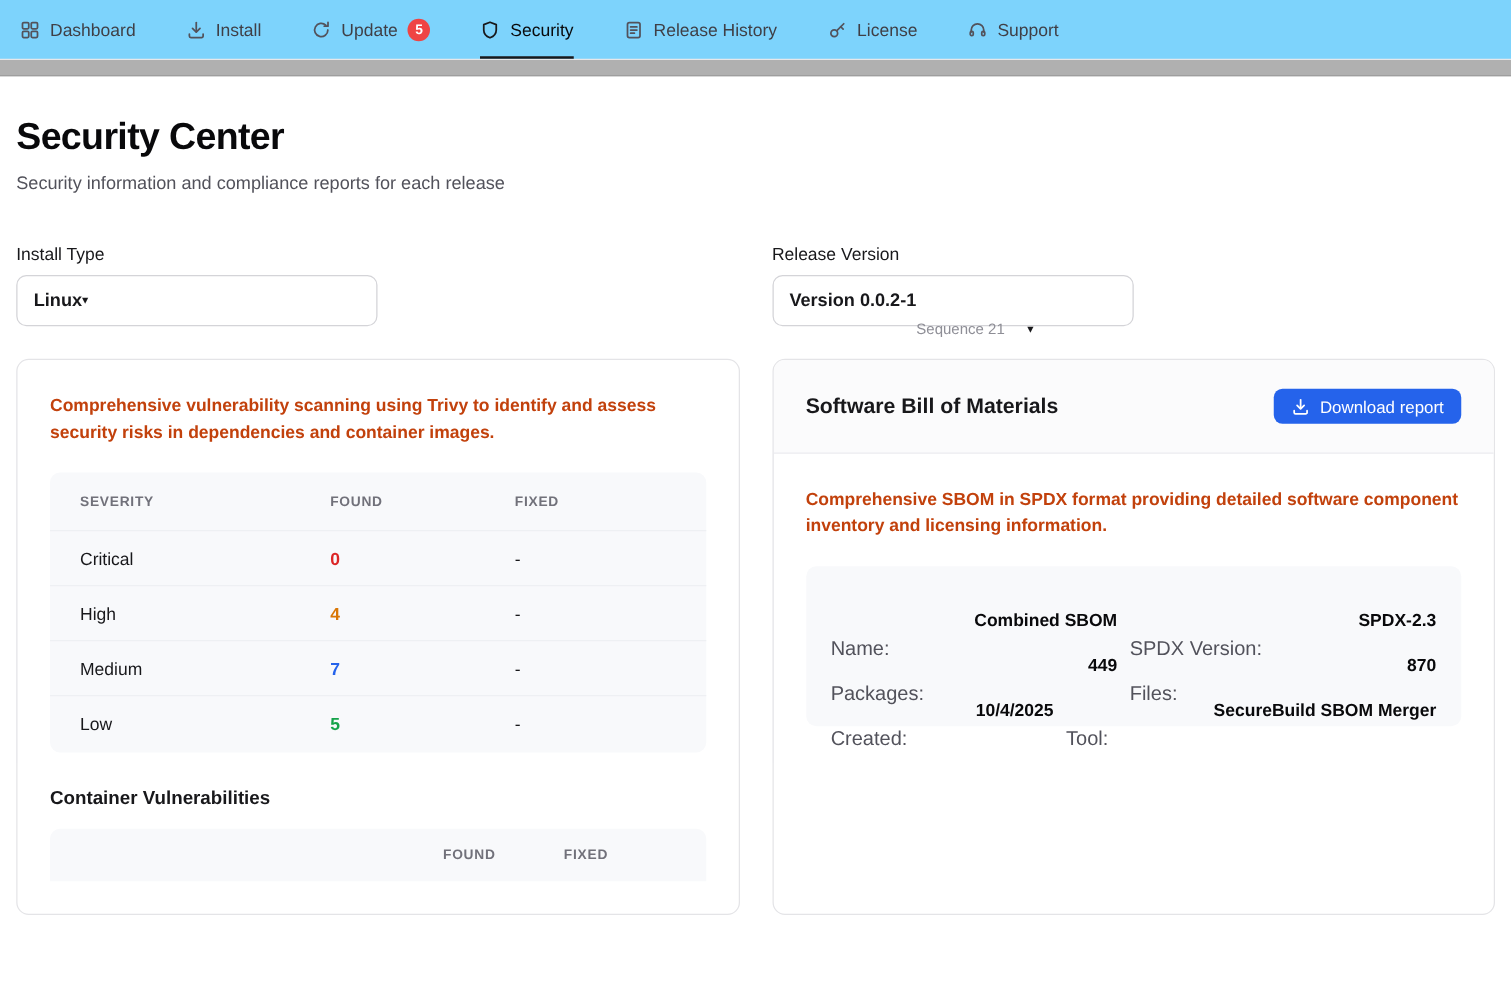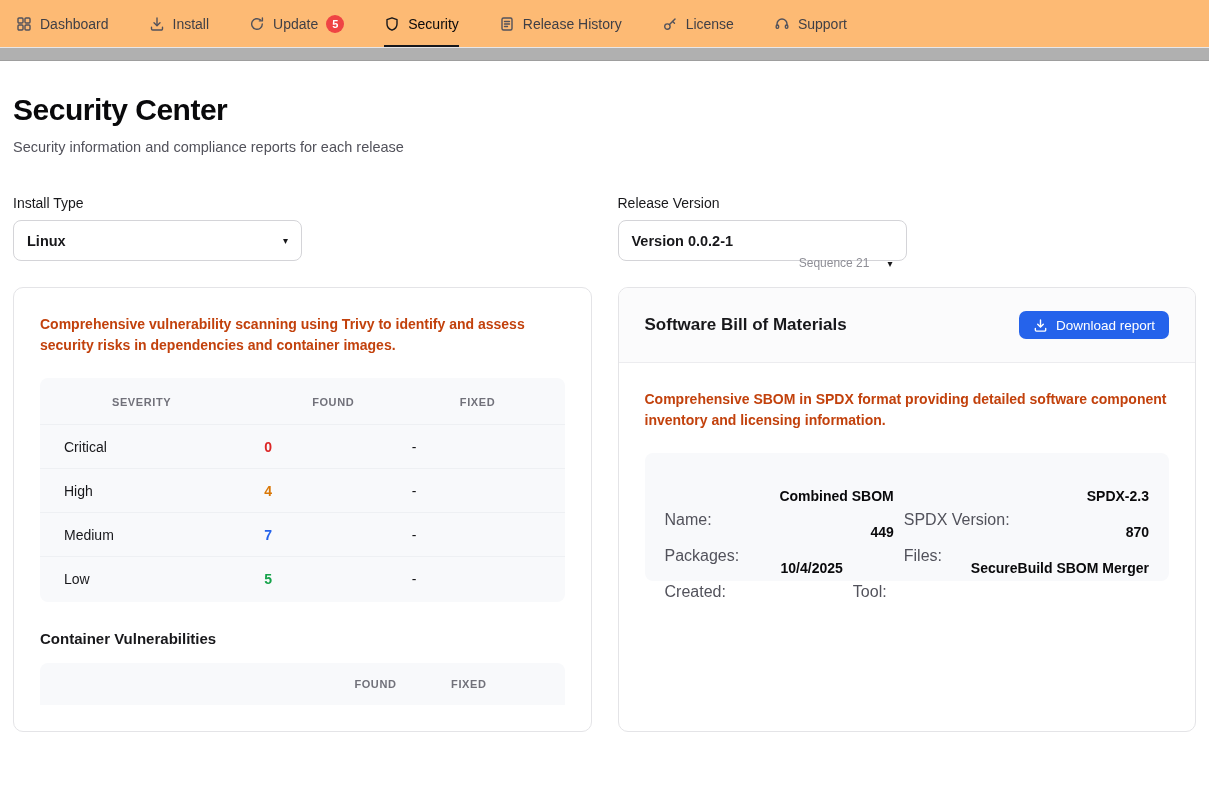--- a/index.html
+++ b/index.html
@@ -1,20 +1,20 @@
 <!DOCTYPE html>
 <html><head>
 <meta charset="utf-8">
 <style>
   * { margin:0; padding:0; box-sizing:border-box; }
   html,body { width:1209px; height:787px; overflow:hidden; background:#ffffff;
     font-family:"Liberation Sans","DejaVu Sans",sans-serif; color:#18181b; }
 
   
-  .nav { height:48px; background:#fdba74; border-bottom:1px solid #e7e7e9;
+  .nav { height:48px; background:#7dd3fc; border-bottom:1px solid #e7e7e9;
     display:flex; align-items:stretch; padding:0 16px; gap:40px; }
   .nav-item { display:flex; align-items:center; gap:8px; font-size:14px; color:#3f3f46;
     cursor:pointer; border-bottom:2px solid transparent; padding-top:2px; }
   .nav-item .nicon { display:flex; align-items:center; color:#52525b; }
   .nav-item.active { color:#09090b; font-weight:500; border-bottom:2px solid #18181b; }
   .nav-item.active .nicon { color:#18181b; }
   .badge { min-width:18px; height:18px; border-radius:9px; background:#ef4444; color:#fff;
     font-size:11px; font-weight:700; display:flex; align-items:center; justify-content:center;
     padding:0 5px; }
 
@@ -22,21 +22,21 @@
 
   
   .main { padding:0 13px; }
   .page-title { font-size:30px; font-weight:700; letter-spacing:-0.5px; color:#09090b;
     margin-top:32px; }
   .page-subtitle { font-size:14.5px; color:#52525b; margin-top:12px; }
 
   .filters { margin-top:40px; display:grid; grid-template-columns:1fr 1fr; column-gap:26px; }
   .filter-label { font-size:14px; color:#18181b; margin-bottom:9px; }
   .select { width:289px; height:41px; background:#fff; border:1px solid #d4d4d8;
-    border-radius:8px; display:flex; align-items:center; justify-content:space-between;
+    border-radius:8px; display:flex; align-items:center; 
     padding:0 13px; cursor:pointer; }
   .select .sel-value { font-size:14.5px; font-weight:700; color:#18181b; }
   .select .sel-right { display:flex; align-items:center; gap:18px;margin-top:45px; }
   .sel-seq { font-size:12px; color:#8e8e96; }
   .caret { font-size:10px; color:#18181b; }
 
   
   .cards { margin-top:26px; display:grid; grid-template-columns:1fr 1fr; column-gap:26px;
     align-items:stretch; }
   .card { background:#fff; border:1px solid #e4e4e7; border-radius:10px; overflow:hidden; }
@@ -45,21 +45,21 @@
   .card-title { font-size:17px; font-weight:700; color:#18181b; }
   .card-body { padding:26px; }
   .card-desc { font-size:14px; line-height:1.5; color:#c2410c; margin-bottom:22px;font-weight:bold; }
 
   
   .sev-table { background:#f8f9fb; border-radius:8px; padding:2px 0; }
   .sev-row { display:grid; grid-template-columns:42% 31% 27%; align-items:center;
     height:44px; padding:0 24px; }
   .sev-row + .sev-row { border-top:1px solid #eef0f3; }
   .th { font-size:11px; font-weight:700; letter-spacing:0.6px; color:#71717a;
-    text-transform:uppercase;margin-left:48px; }
+    text-transform:uppercase; }
   .sev-name { font-size:14px; color:#18181b; }
   .sev-found { font-size:14px; font-weight:600; }
   .sev-fixed { font-size:14px; color:#18181b; }
 
   .cv-title { margin-top:28px; font-size:15px; font-weight:700; color:#18181b; }
   .cv-head { margin-top:16px; background:#f8f9fb; border-radius:8px 8px 0 0;
     display:grid; grid-template-columns:1fr 90px 62px; align-items:center;
     height:42px; padding:0 16px; }
   .cv-head .th.right { text-align:right; }
 

